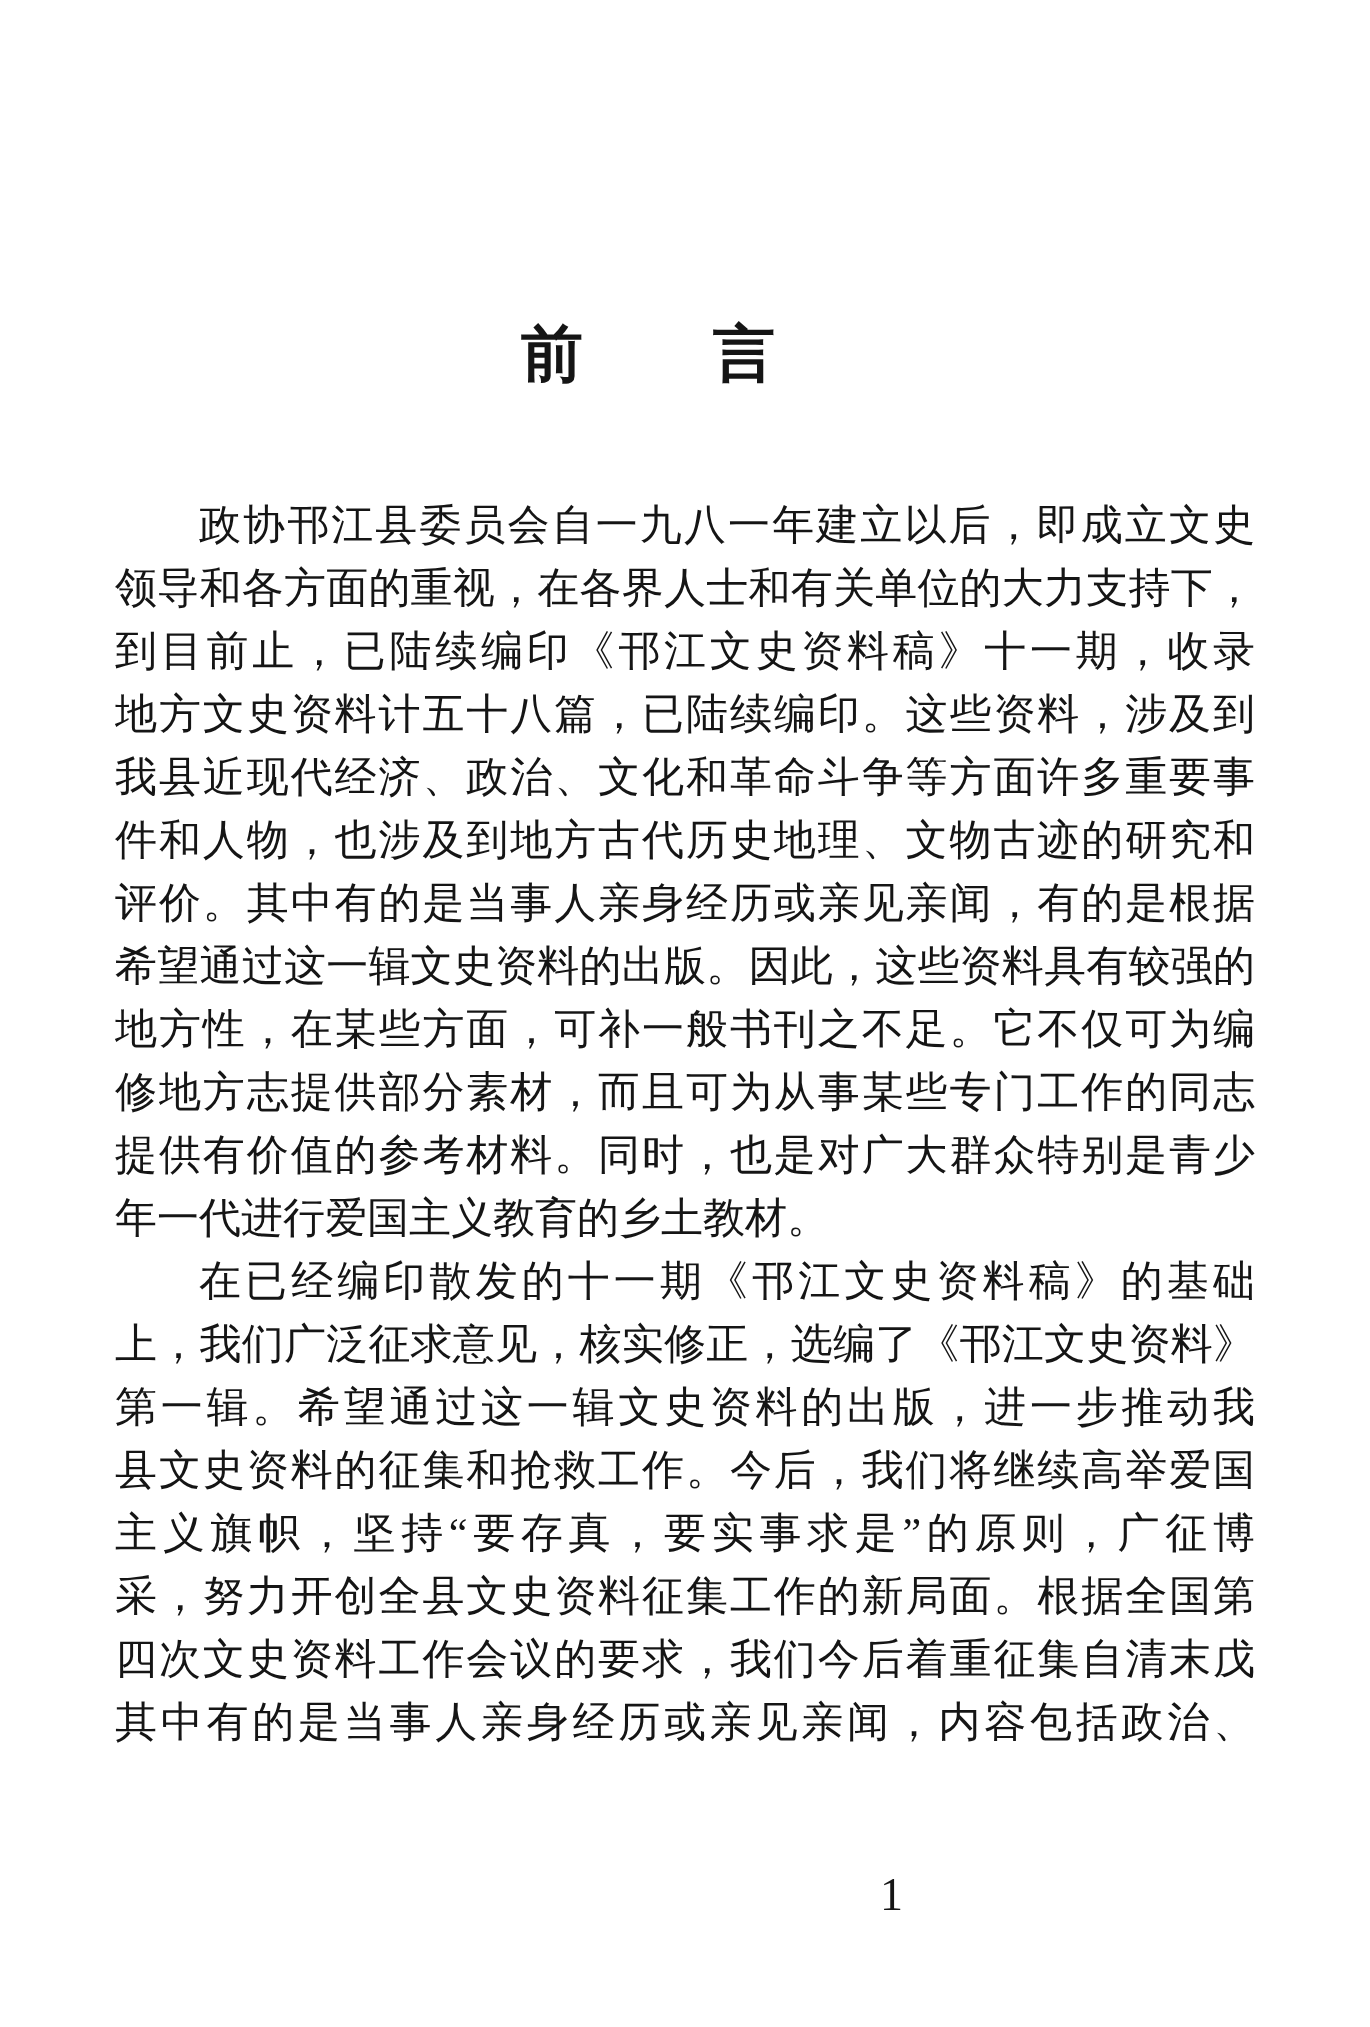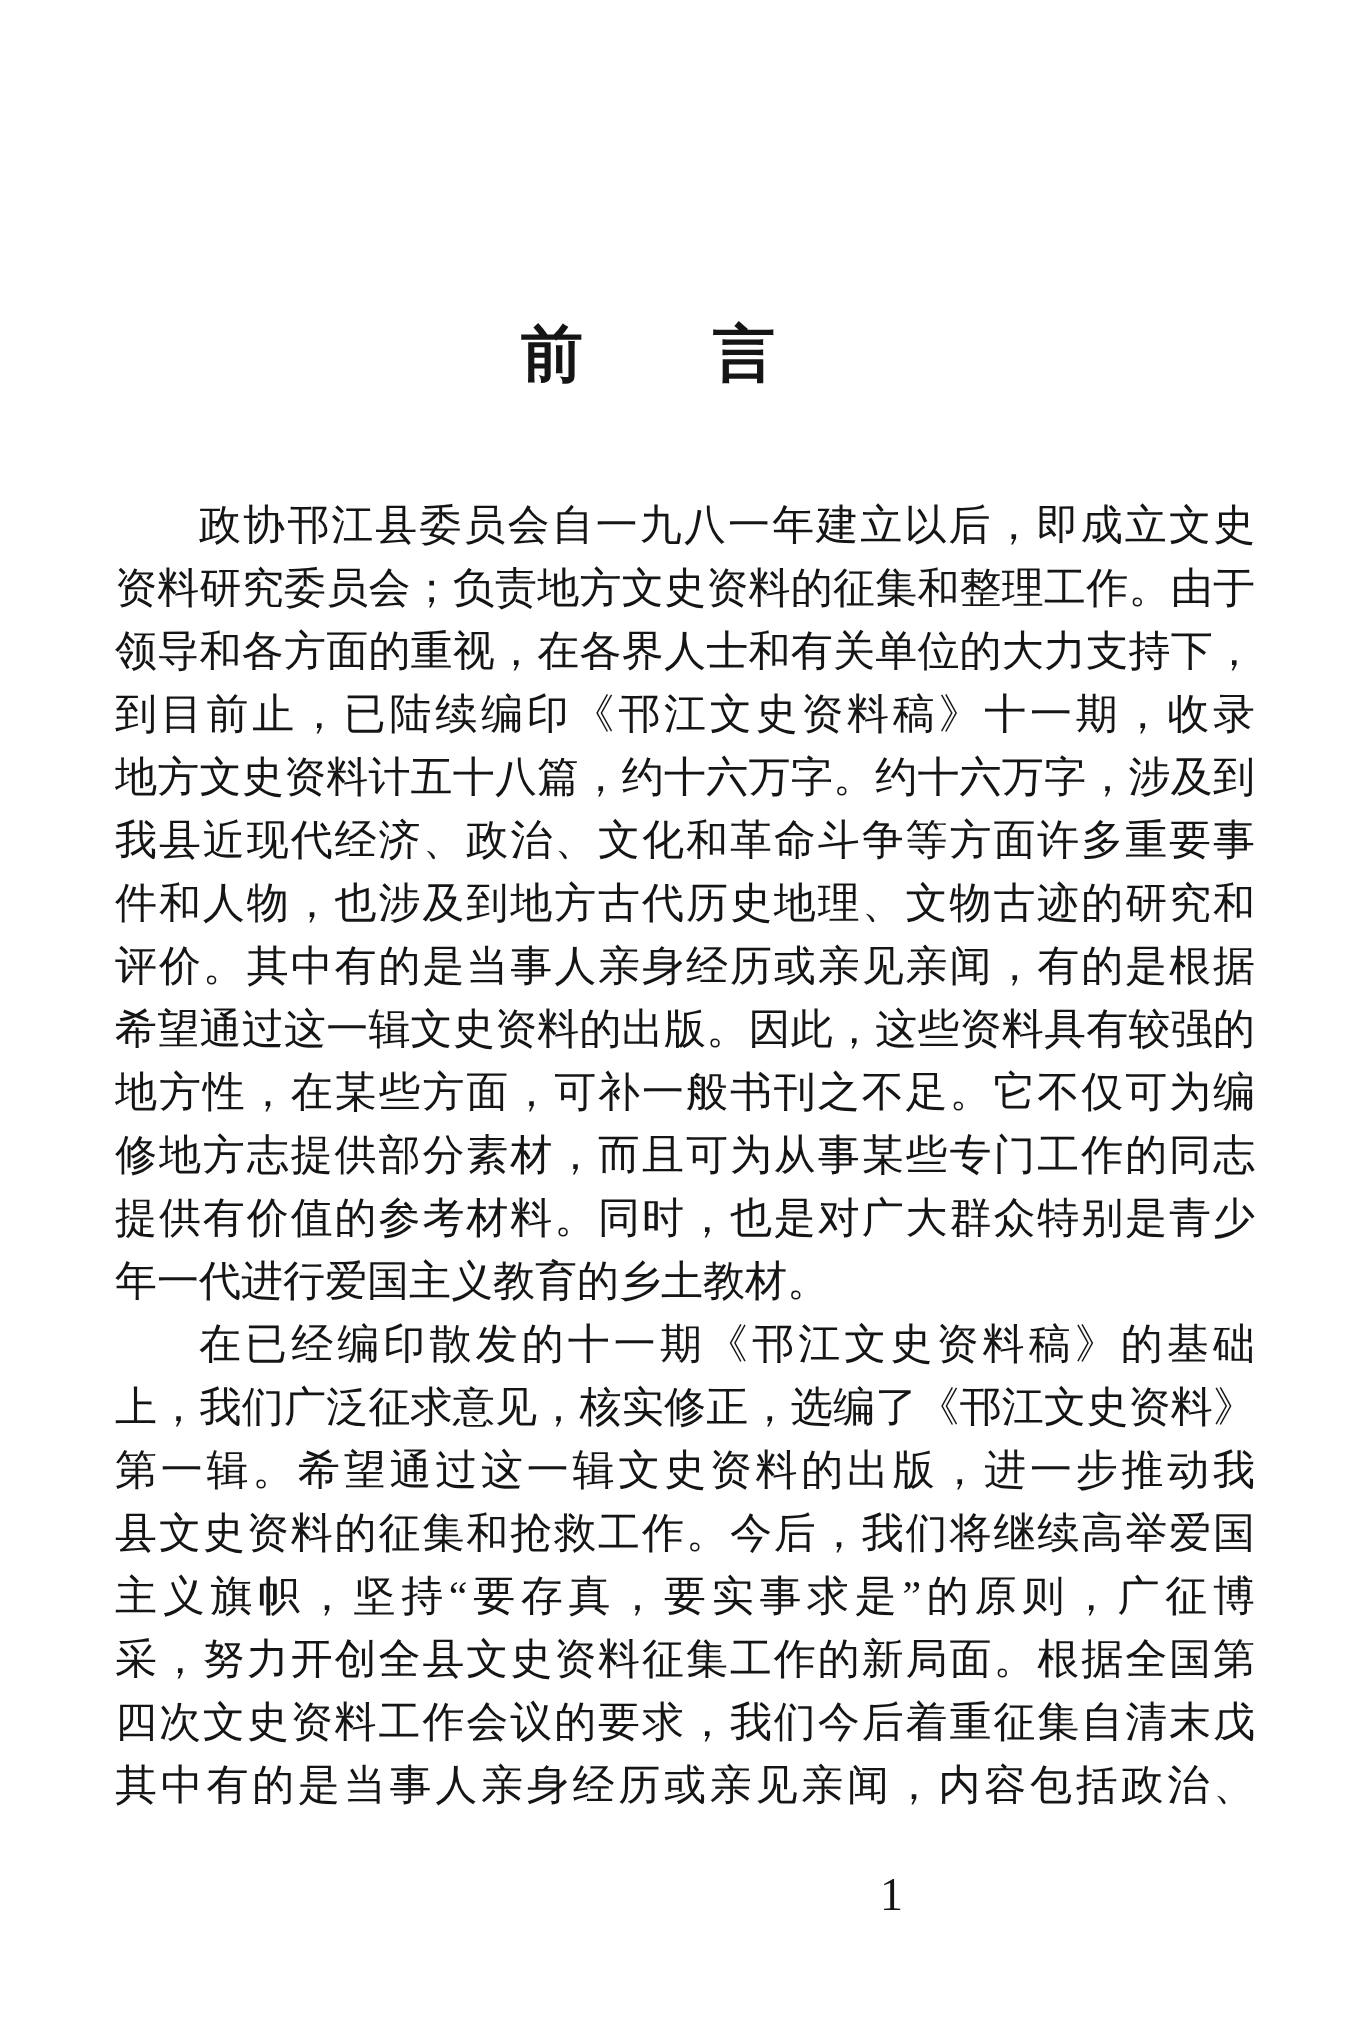--- a/index.html
+++ b/index.html
@@ -62,24 +62,23 @@
 </style>
 </head>
 <body>
 
 <div class="page">
 
   <div class="doc-title">前　　言</div>
 
   <div class="body-text">
     <div class="text-line indent">政协邗江县委员会自一九八一年建立以后，即成立文史</div>
-    <div class="text-line">资料研究委员会；负责地方文史资料的征集和整理工作。由于</div>
     <div class="text-line">领导和各方面的重视，在各界人士和有关单位的大力支持下，</div>
     <div class="text-line">到目前止，已陆续编印《邗江文史资料稿》十一期，收录</div>
-    <div class="text-line">地方文史资料计五十八篇，约十六万字。约十六万字，涉及到</div>
+    <div class="text-line">地方文史资料计五十八篇，已陆续编印。这些资料，涉及到</div>
     <div class="text-line">我县近现代经济、政治、文化和革命斗争等方面许多重要事</div>
     <div class="text-line">件和人物，也涉及到地方古代历史地理、文物古迹的研究和</div>
     <div class="text-line">评价。其中有的是当事人亲身经历或亲见亲闻，有的是根据</div>
     <div class="text-line">希望通过这一辑文史资料的出版。因此，这些资料具有较强的</div>
     <div class="text-line">地方性，在某些方面，可补一般书刊之不足。它不仅可为编</div>
     <div class="text-line">修地方志提供部分素材，而且可为从事某些专门工作的同志</div>
     <div class="text-line">提供有价值的参考材料。同时，也是对广大群众特别是青少</div>
     <div class="text-line flush-left">年一代进行爱国主义教育的乡土教材。</div>
     <div class="text-line indent">在已经编印散发的十一期《邗江文史资料稿》的基础</div>
     <div class="text-line">上，我们广泛征求意见，核实修正，选编了《邗江文史资料》</div>

